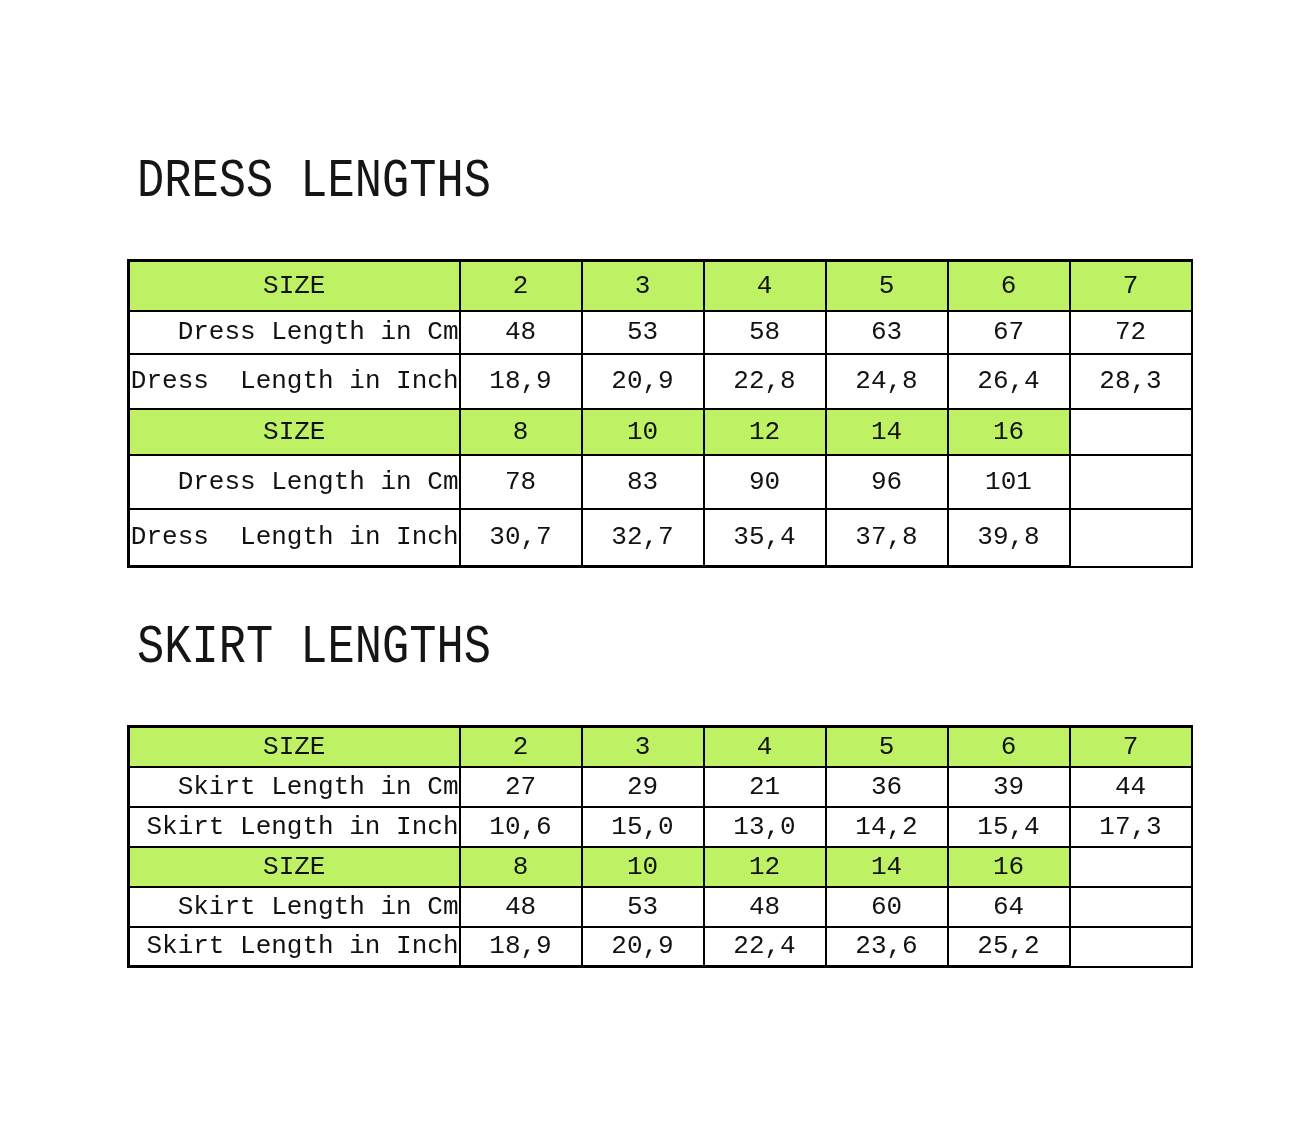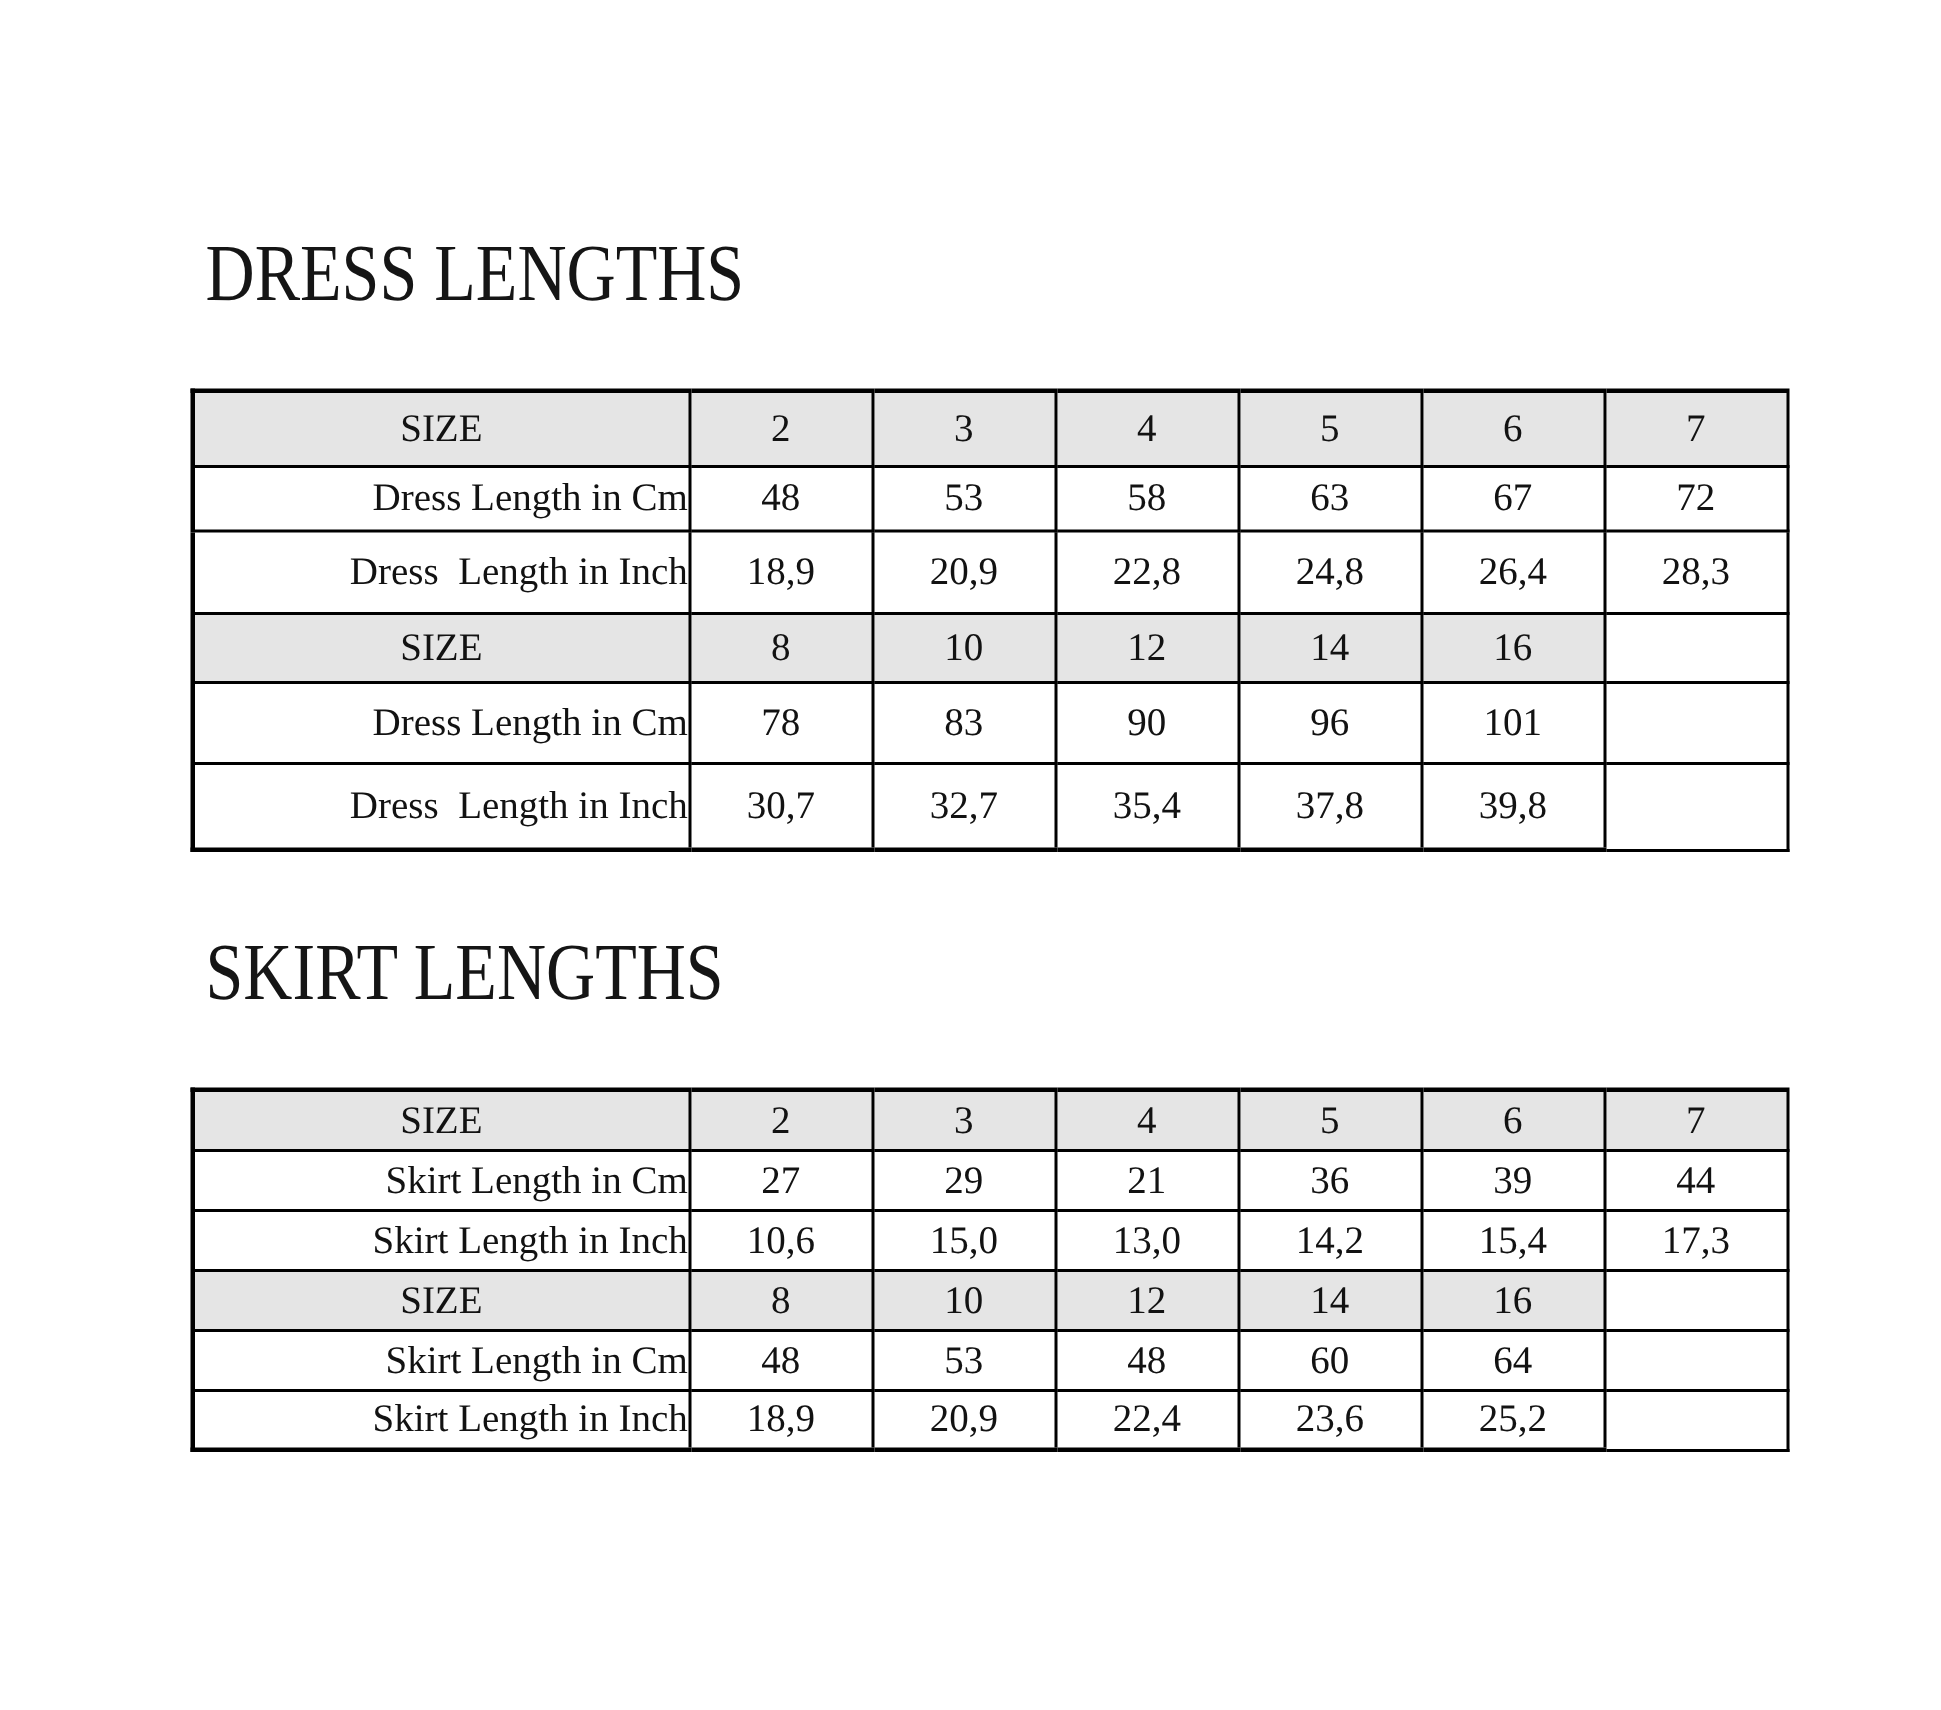--- a/index.html
+++ b/index.html
@@ -6,21 +6,21 @@
     margin: 0;
     padding: 0;
     background: #ffffff;
   }
   #page {
     position: relative;
     width: 1294px;
     height: 1140px;
     background: #ffffff;
     overflow: hidden;
-    font-family: Liberation Serif, serif;
+    font-family: Liberation Mono, monospace;
     color: #111111;
   }
   .section-title {
     position: absolute;
     left: 137px;
     font-size: 54px;
     line-height: 1;
     font-weight: 400;
     color: #151515;
     white-space: nowrap;
@@ -58,21 +58,21 @@
   td.edge-r { border-right-width: 3px; }
   td.edge-b { border-bottom-width: 3px; }
 
   td.label-cell {
     text-align: right;
     padding-left: 6px;
     white-space: pre;
   }
   td.center-cell { text-align: center; }
 
-  tr.size-row td:not(.ghost) { background: #e5e5e5; margin-top: 36px; }
+  tr.size-row td:not(.ghost) { background: #bef264; margin-top: 36px; }
 
   td.ghost {
     border: none;
     border-left: 3px solid #000000;
     background: transparent;
   }
 
   
   #table-dress tr:nth-child(1) { height: 50px; }
   #table-dress tr:nth-child(2) { height: 43px; }

